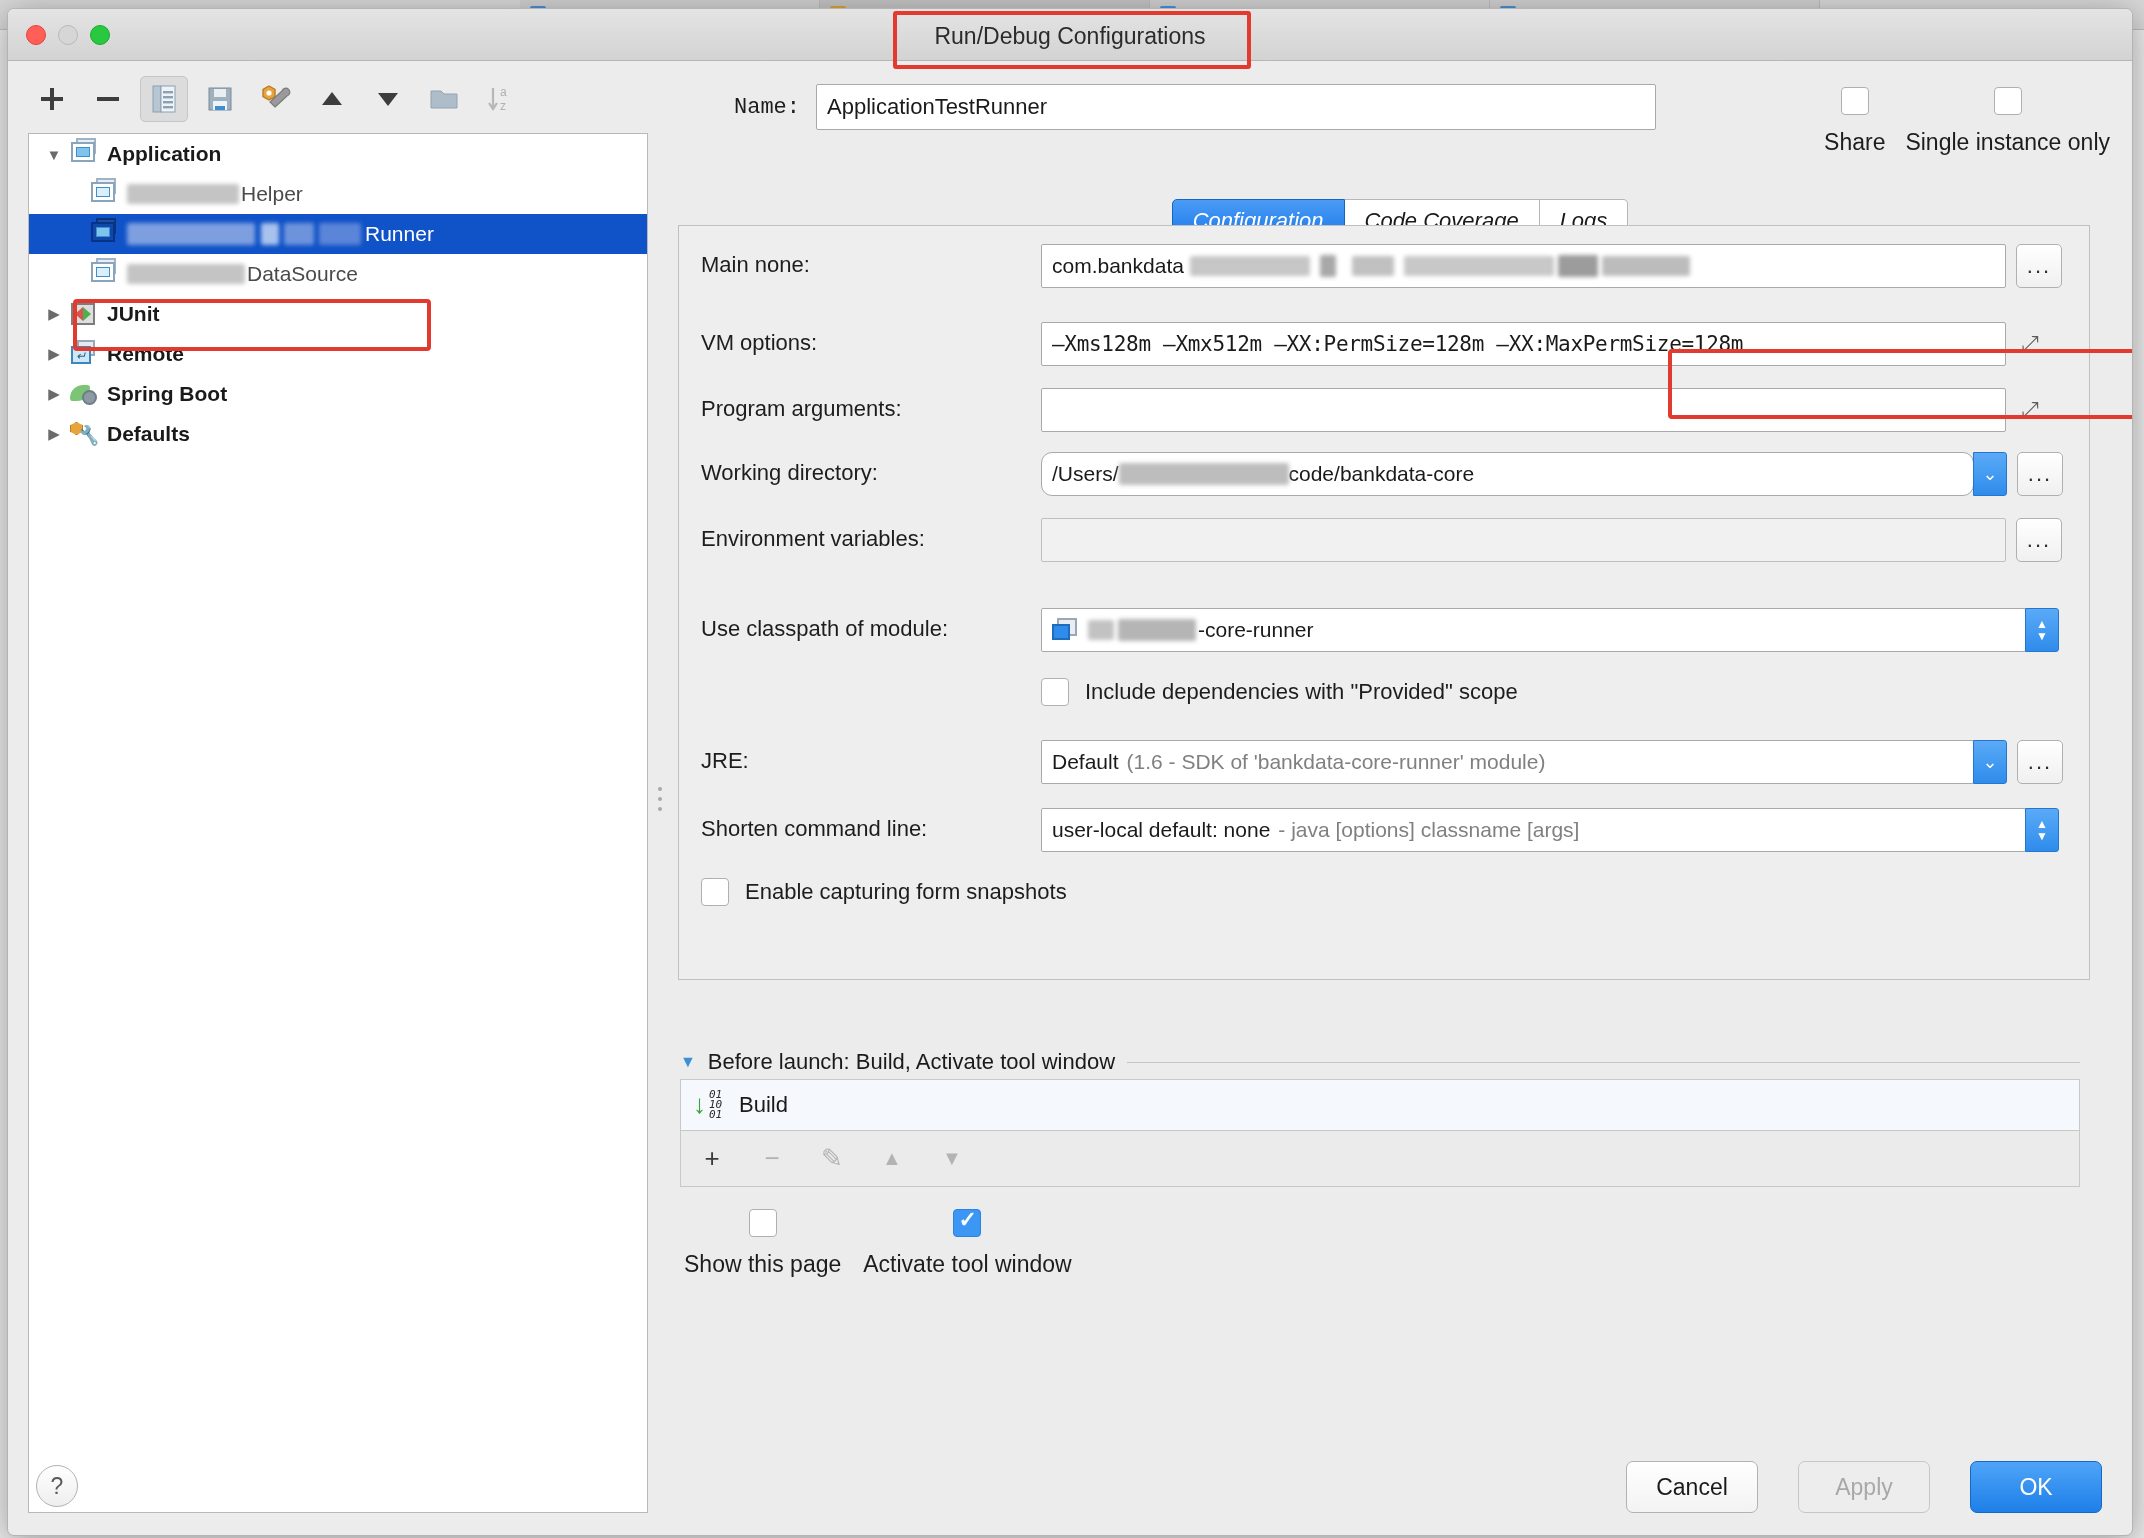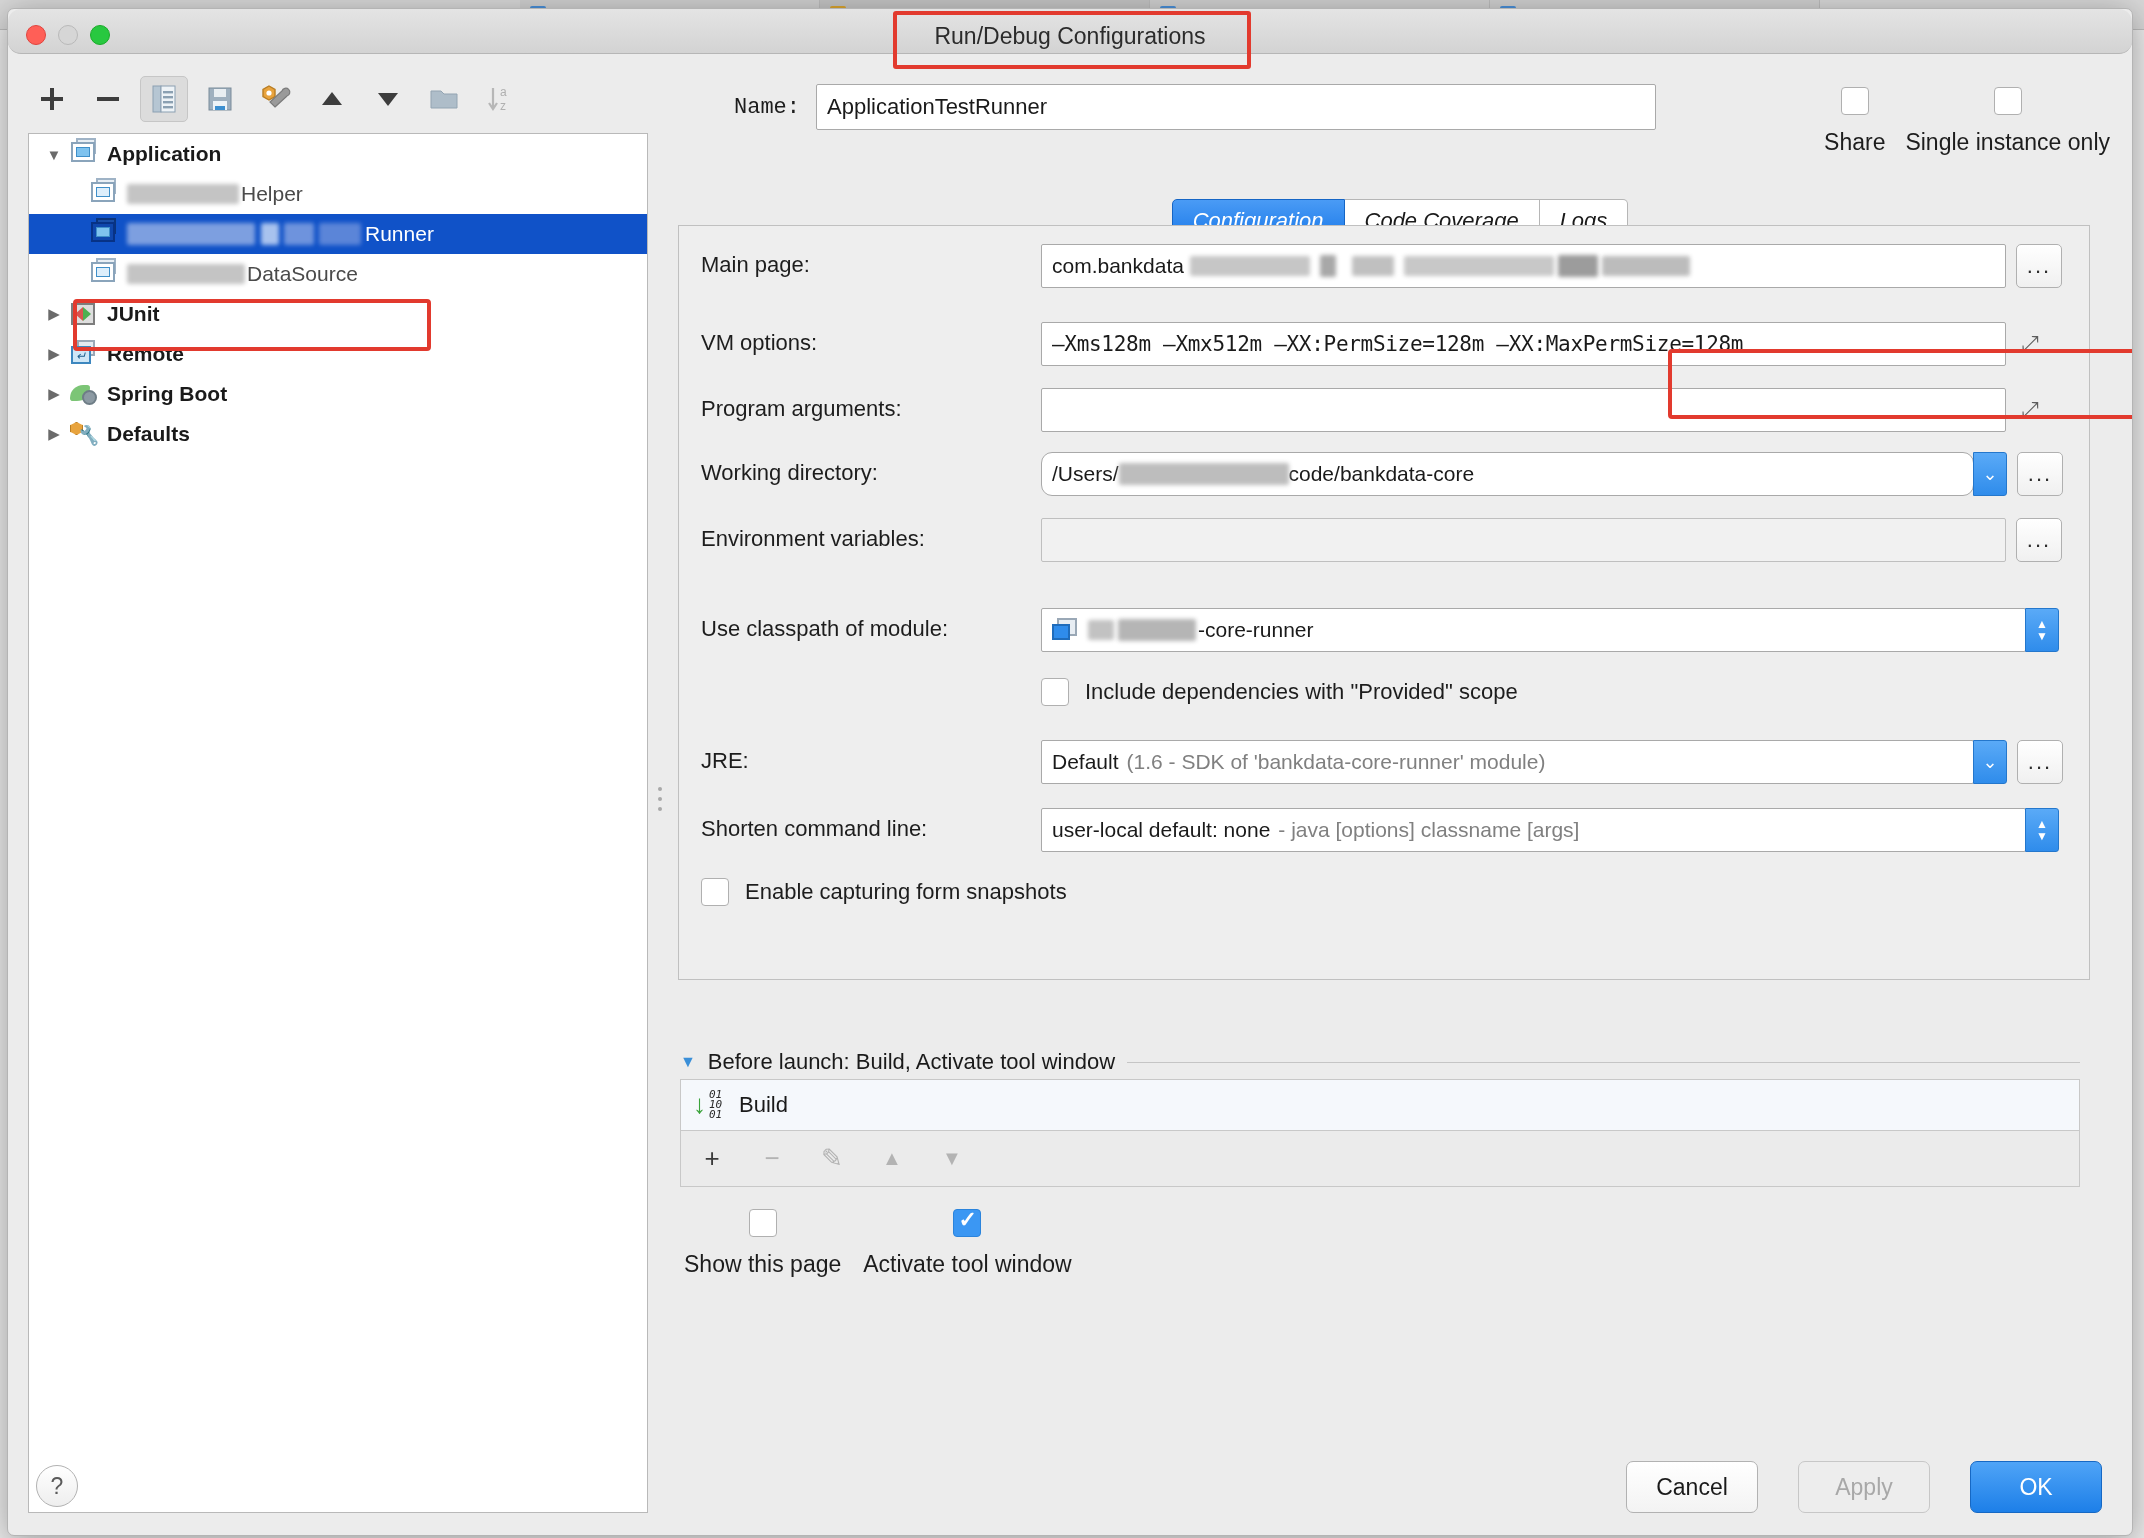--- a/index.html
+++ b/index.html
@@ -46,24 +46,24 @@
     left: 7px; top: 8px;
     width: 2126px; height: 1528px;
     background: #ececec;
     border: 1px solid #b4b4b4;
     border-radius: 7px;
     box-shadow: 0 6px 34px rgba(0,0,0,0.35);
     overflow: hidden;
   }
   .titlebar {
     position: relative;
-    height: 45px;
+    height: 52px;
     background: linear-gradient(#e4e4e4, #d3d3d3);
     border-bottom: 1px solid #b6b6b6;
-    border-top-left-radius: 6px; border-top-right-radius: 6px; border-radius: 13px;
+    border-top-left-radius: 6px; border-top-right-radius: 6px;
   }
   .traffic { position: absolute; left: 18px; top: 16px; display: flex; gap: 12px; }
   .dot { width: 20px; height: 20px; border-radius: 50%; border: 1px solid rgba(0,0,0,0.18); }
   .dot.red { background: #ff5f57; border-color: #e0443e; }
   .dot.yellow { background: #d6d6d6; border-color: #b9b9b9; }
   .dot.green { background: #28c840; border-color: #1aab29; }
   .dlg-title {
     position: absolute; left: 0; right: 0; top: 14px;
     text-align: center;
     font-size: 23px; color: #2b2b2b;
@@ -528,21 +528,21 @@
       </div>
 
       <div class="tabs">
         <div class="tab active">Configuration</div>
         <div class="tab">Code Coverage</div>
         <div class="tab">Logs</div>
       </div>
 
       <div class="panel">
 
-        <div class="fl" style="top:26px;">Main page:</div>
+        <div class="fl" style="top:26px;">Main none:</div>
         <div class="fc" style="top:18px; display:flex; align-items:center;">
           <div class="tf" style="width:965px;">
             <span>com.bankdata</span>
             <span class="blob" style="width:120px;height:20px;background:#c6c6c6;margin-left:6px;"></span>
             <span class="blob" style="width:16px;height:22px;background:#a8a8a8;margin-left:10px;"></span>
             <span class="blob" style="width:42px;height:20px;background:#c0c0c0;margin-left:16px;"></span>
             <span class="blob" style="width:150px;height:20px;background:#c8c8c8;margin-left:10px;"></span>
             <span class="blob" style="width:40px;height:22px;background:#9c9c9c;margin-left:4px;"></span>
             <span class="blob" style="width:88px;height:20px;background:#bcbcbc;margin-left:4px;"></span>
           </div>

